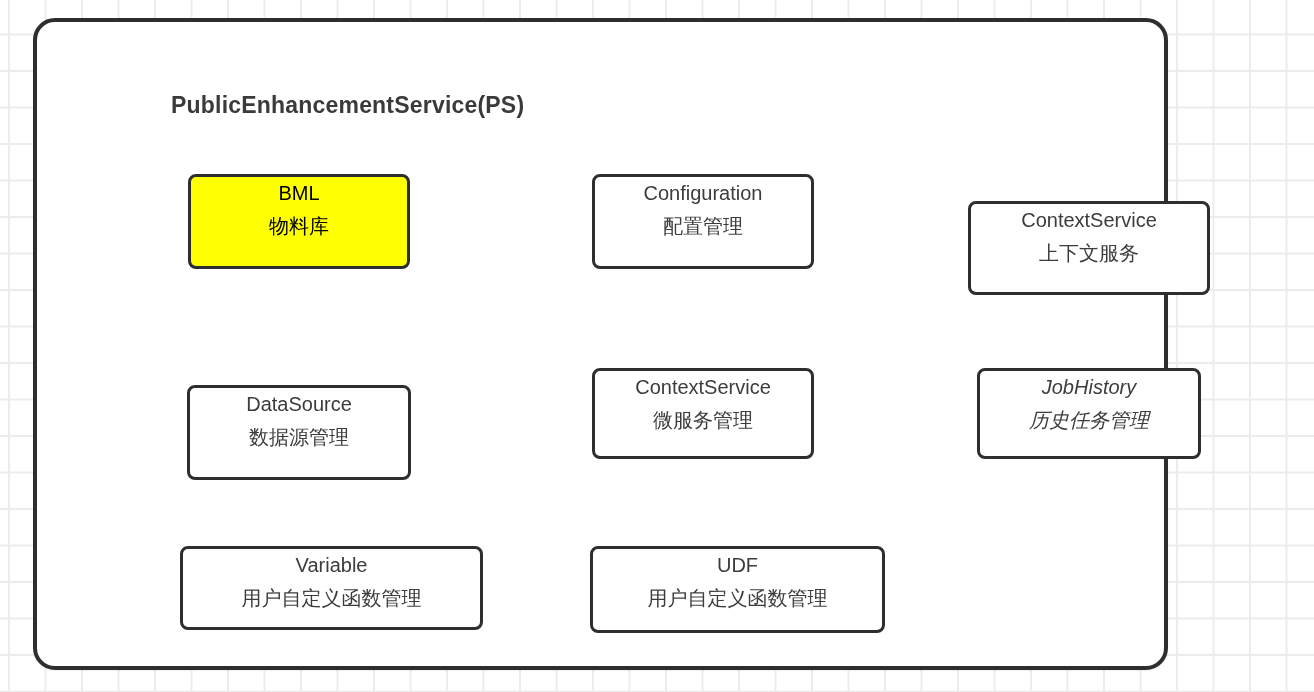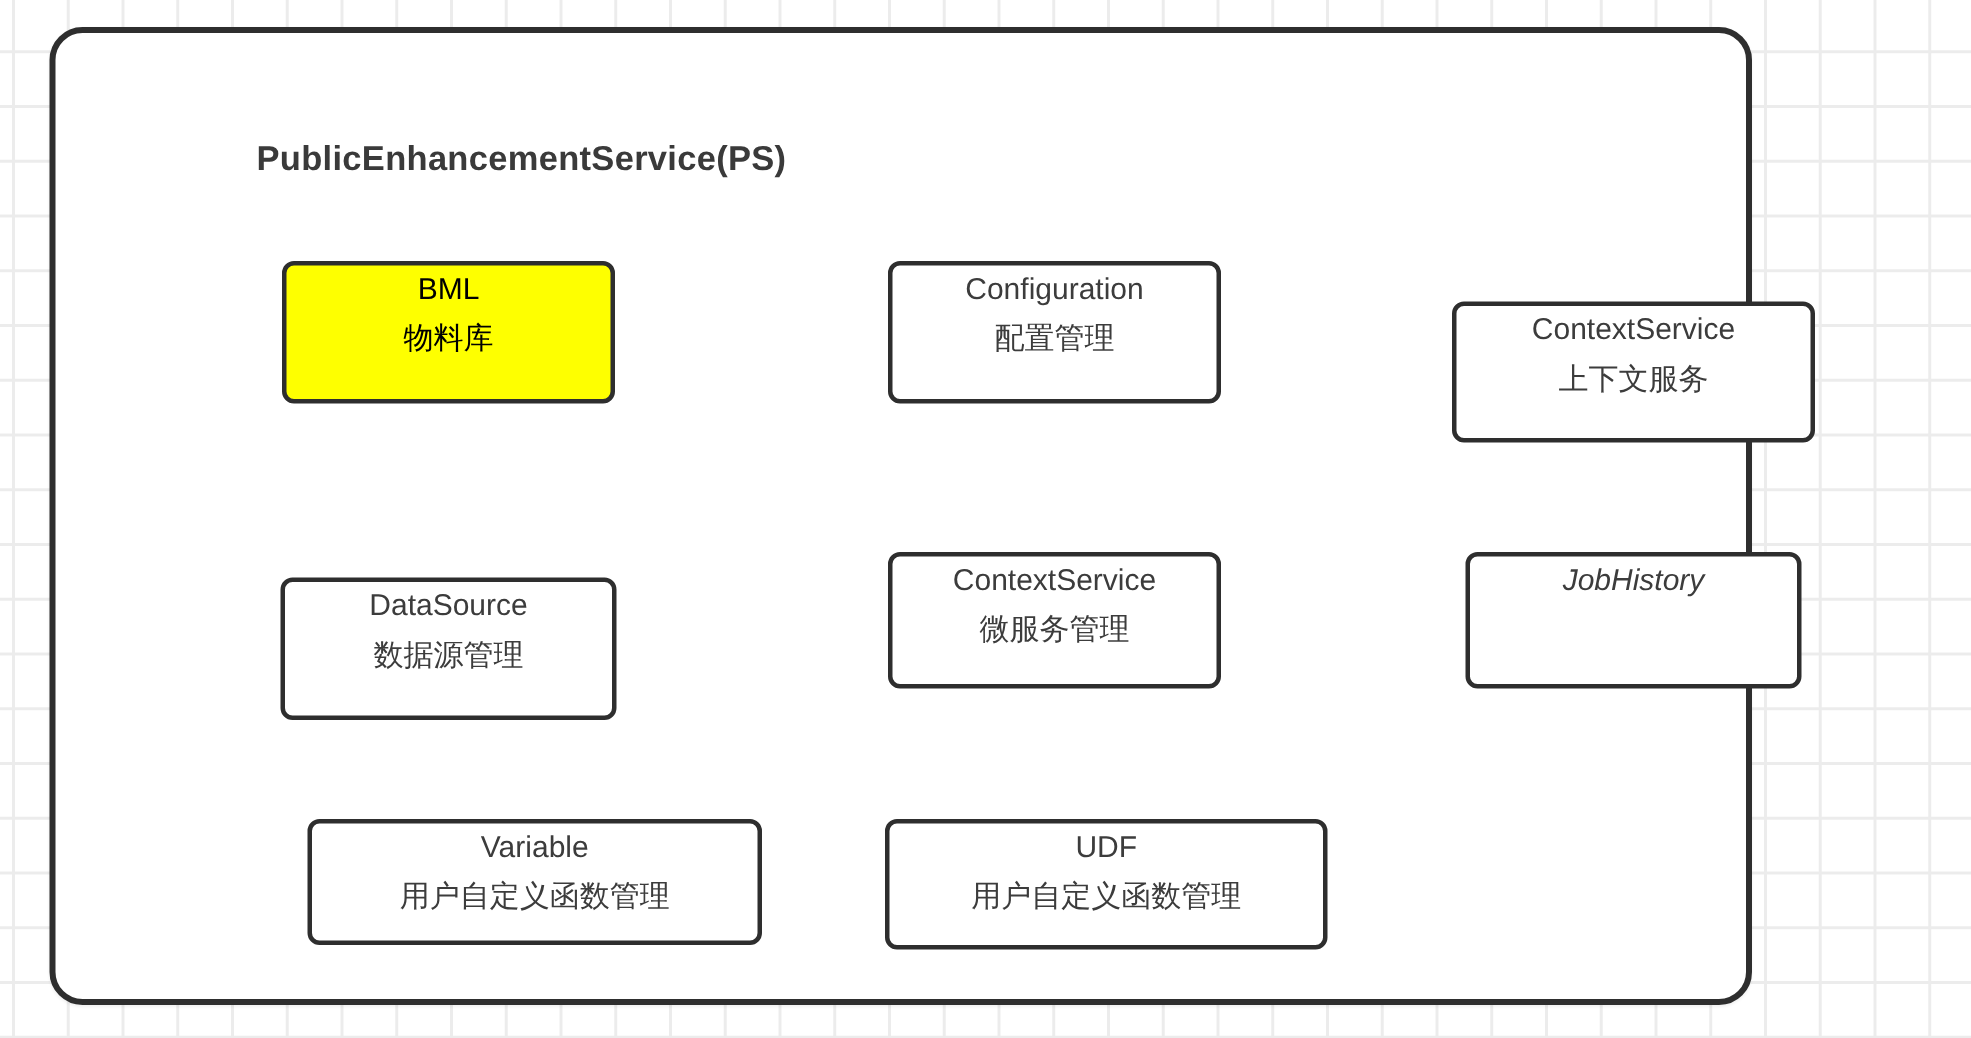--- a/index.html
+++ b/index.html
@@ -60,21 +60,21 @@
   .service-box.highlighted {
     background: var(--highlight, #feff00);
     color: #000000;
   }
   .box-1 { left: 151px; top: 152px; width: 222px; height: 95px; }
   .box-2 { left: 555px; top: 152px; width: 222px; height: 95px; }
   .box-3 { left: 931px; top: 152px; width: 242px; height: 94px; margin-top: 27px; }
   .box-4 { left: 150px; top: 338px; width: 224px; height: 95px; margin-top: 25px; }
   .box-5 { left: 555px; top: 346px; width: 222px; height: 91px; }
   .box-6 { left: 940px; top: 346px; width: 224px; height: 91px; font-style: italic; }
-  .box-7 { left: 143px; top: 524px; width: 303px; height: 84px; margin-left: 25px; }
+  .box-7 { left: 143px; top: 524px; width: 303px; height: 84px; }
   .box-8 { left: 553px; top: 524px; width: 295px; height: 87px; }
 </style>
 </head>
 <body style="--grid-line: #ececec; --stroke: #2e2e2e; --highlight: #feff00;">
 
 <div class="frame">
   <div class="diagram-title">PublicEnhancementService(PS)</div>
 
   <div class="service-box box-1 highlighted">
     <span>BML</span>
@@ -96,20 +96,21 @@
     <span>数据源管理</span>
   </div>
 
   <div class="service-box box-5">
     <span>ContextService</span>
     <span>微服务管理</span>
   </div>
 
   <div class="service-box box-6">
     <span>JobHistory</span>
+    <span>历史任务管理</span>
   </div>
 
   <div class="service-box box-7">
     <span>Variable</span>
     <span>用户自定义函数管理</span>
   </div>
 
   <div class="service-box box-8">
     <span>UDF</span>
     <span>用户自定义函数管理</span>

